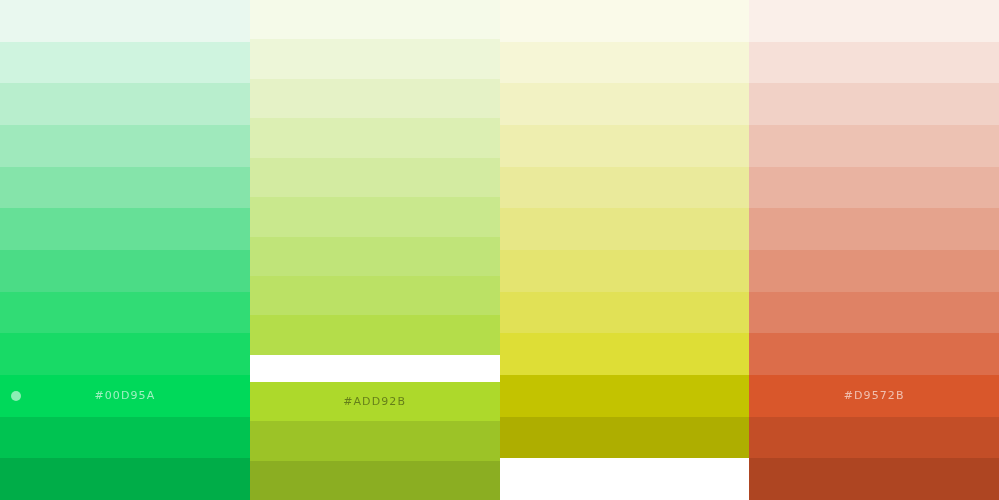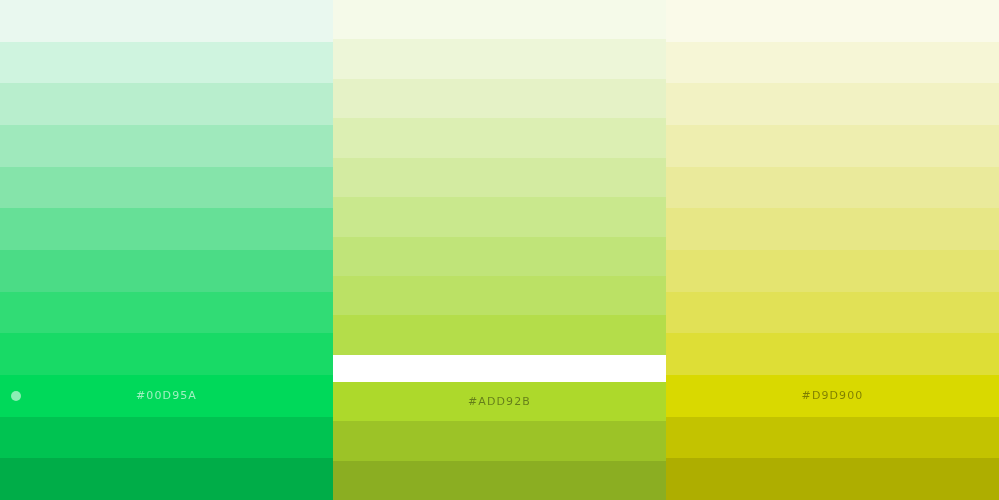--- a/index.html
+++ b/index.html
@@ -97,19 +97,32 @@
     <div class="palette-column">
       <div class="swatch" style="background: rgb(250, 250, 233); height: 8.33333%;"></div>
       <div class="swatch" style="background: rgb(246, 246, 214); height: 8.33333%;"></div>
       <div class="swatch" style="background: rgb(242, 242, 195); height: 8.33333%;"></div>
       <div class="swatch" style="background: rgb(238, 238, 175); height: 8.33333%;"></div>
       <div class="swatch" style="background: rgb(234, 234, 155); height: 8.33333%;"></div>
       <div class="swatch" style="background: rgb(231, 231, 134); height: 8.33333%;"></div>
       <div class="swatch" style="background: rgb(228, 228, 112); height: 8.33333%;"></div>
       <div class="swatch" style="background: rgb(225, 225, 86); height: 8.33333%;"></div>
       <div class="swatch" style="background: rgb(222, 222, 54); height: 8.33333%;"></div>
-      <div class="swatch swatch-base" style="background: rgb(217, 217, 0); height: 8.33333%;">
-        <span class="swatch-label dark-text">#D9D900</span>
-      </div>
       <div class="swatch" style="background: rgb(195, 195, 0); height: 8.33333%;"></div>
       <div class="swatch" style="background: rgb(174, 174, 0); height: 8.33333%;"></div>
+    </div>
+    <div class="palette-column">
+      <div class="swatch" style="background: rgb(250, 239, 233); height: 8.33333%;"></div>
+      <div class="swatch" style="background: rgb(246, 224, 216); height: 8.33333%;"></div>
+      <div class="swatch" style="background: rgb(241, 209, 198); height: 8.33333%;"></div>
+      <div class="swatch" style="background: rgb(237, 194, 179); height: 8.33333%;"></div>
+      <div class="swatch" style="background: rgb(233, 179, 161); height: 8.33333%;"></div>
+      <div class="swatch" style="background: rgb(229, 163, 141); height: 8.33333%;"></div>
+      <div class="swatch" style="background: rgb(226, 147, 121); height: 8.33333%;"></div>
+      <div class="swatch" style="background: rgb(223, 130, 101); height: 8.33333%;"></div>
+      <div class="swatch" style="background: rgb(220, 109, 74); height: 8.33333%;"></div>
+      <div class="swatch swatch-base" style="background: rgb(217, 87, 43); height: 8.33333%;">
+        <span class="swatch-label light-text">#D9572B</span>
+      </div>
+      <div class="swatch" style="background: rgb(195, 78, 39); height: 8.33333%;"></div>
+      <div class="swatch" style="background: rgb(174, 69, 34); height: 8.33333%;"></div>
     </div>
   </div>
 
 </body></html>

